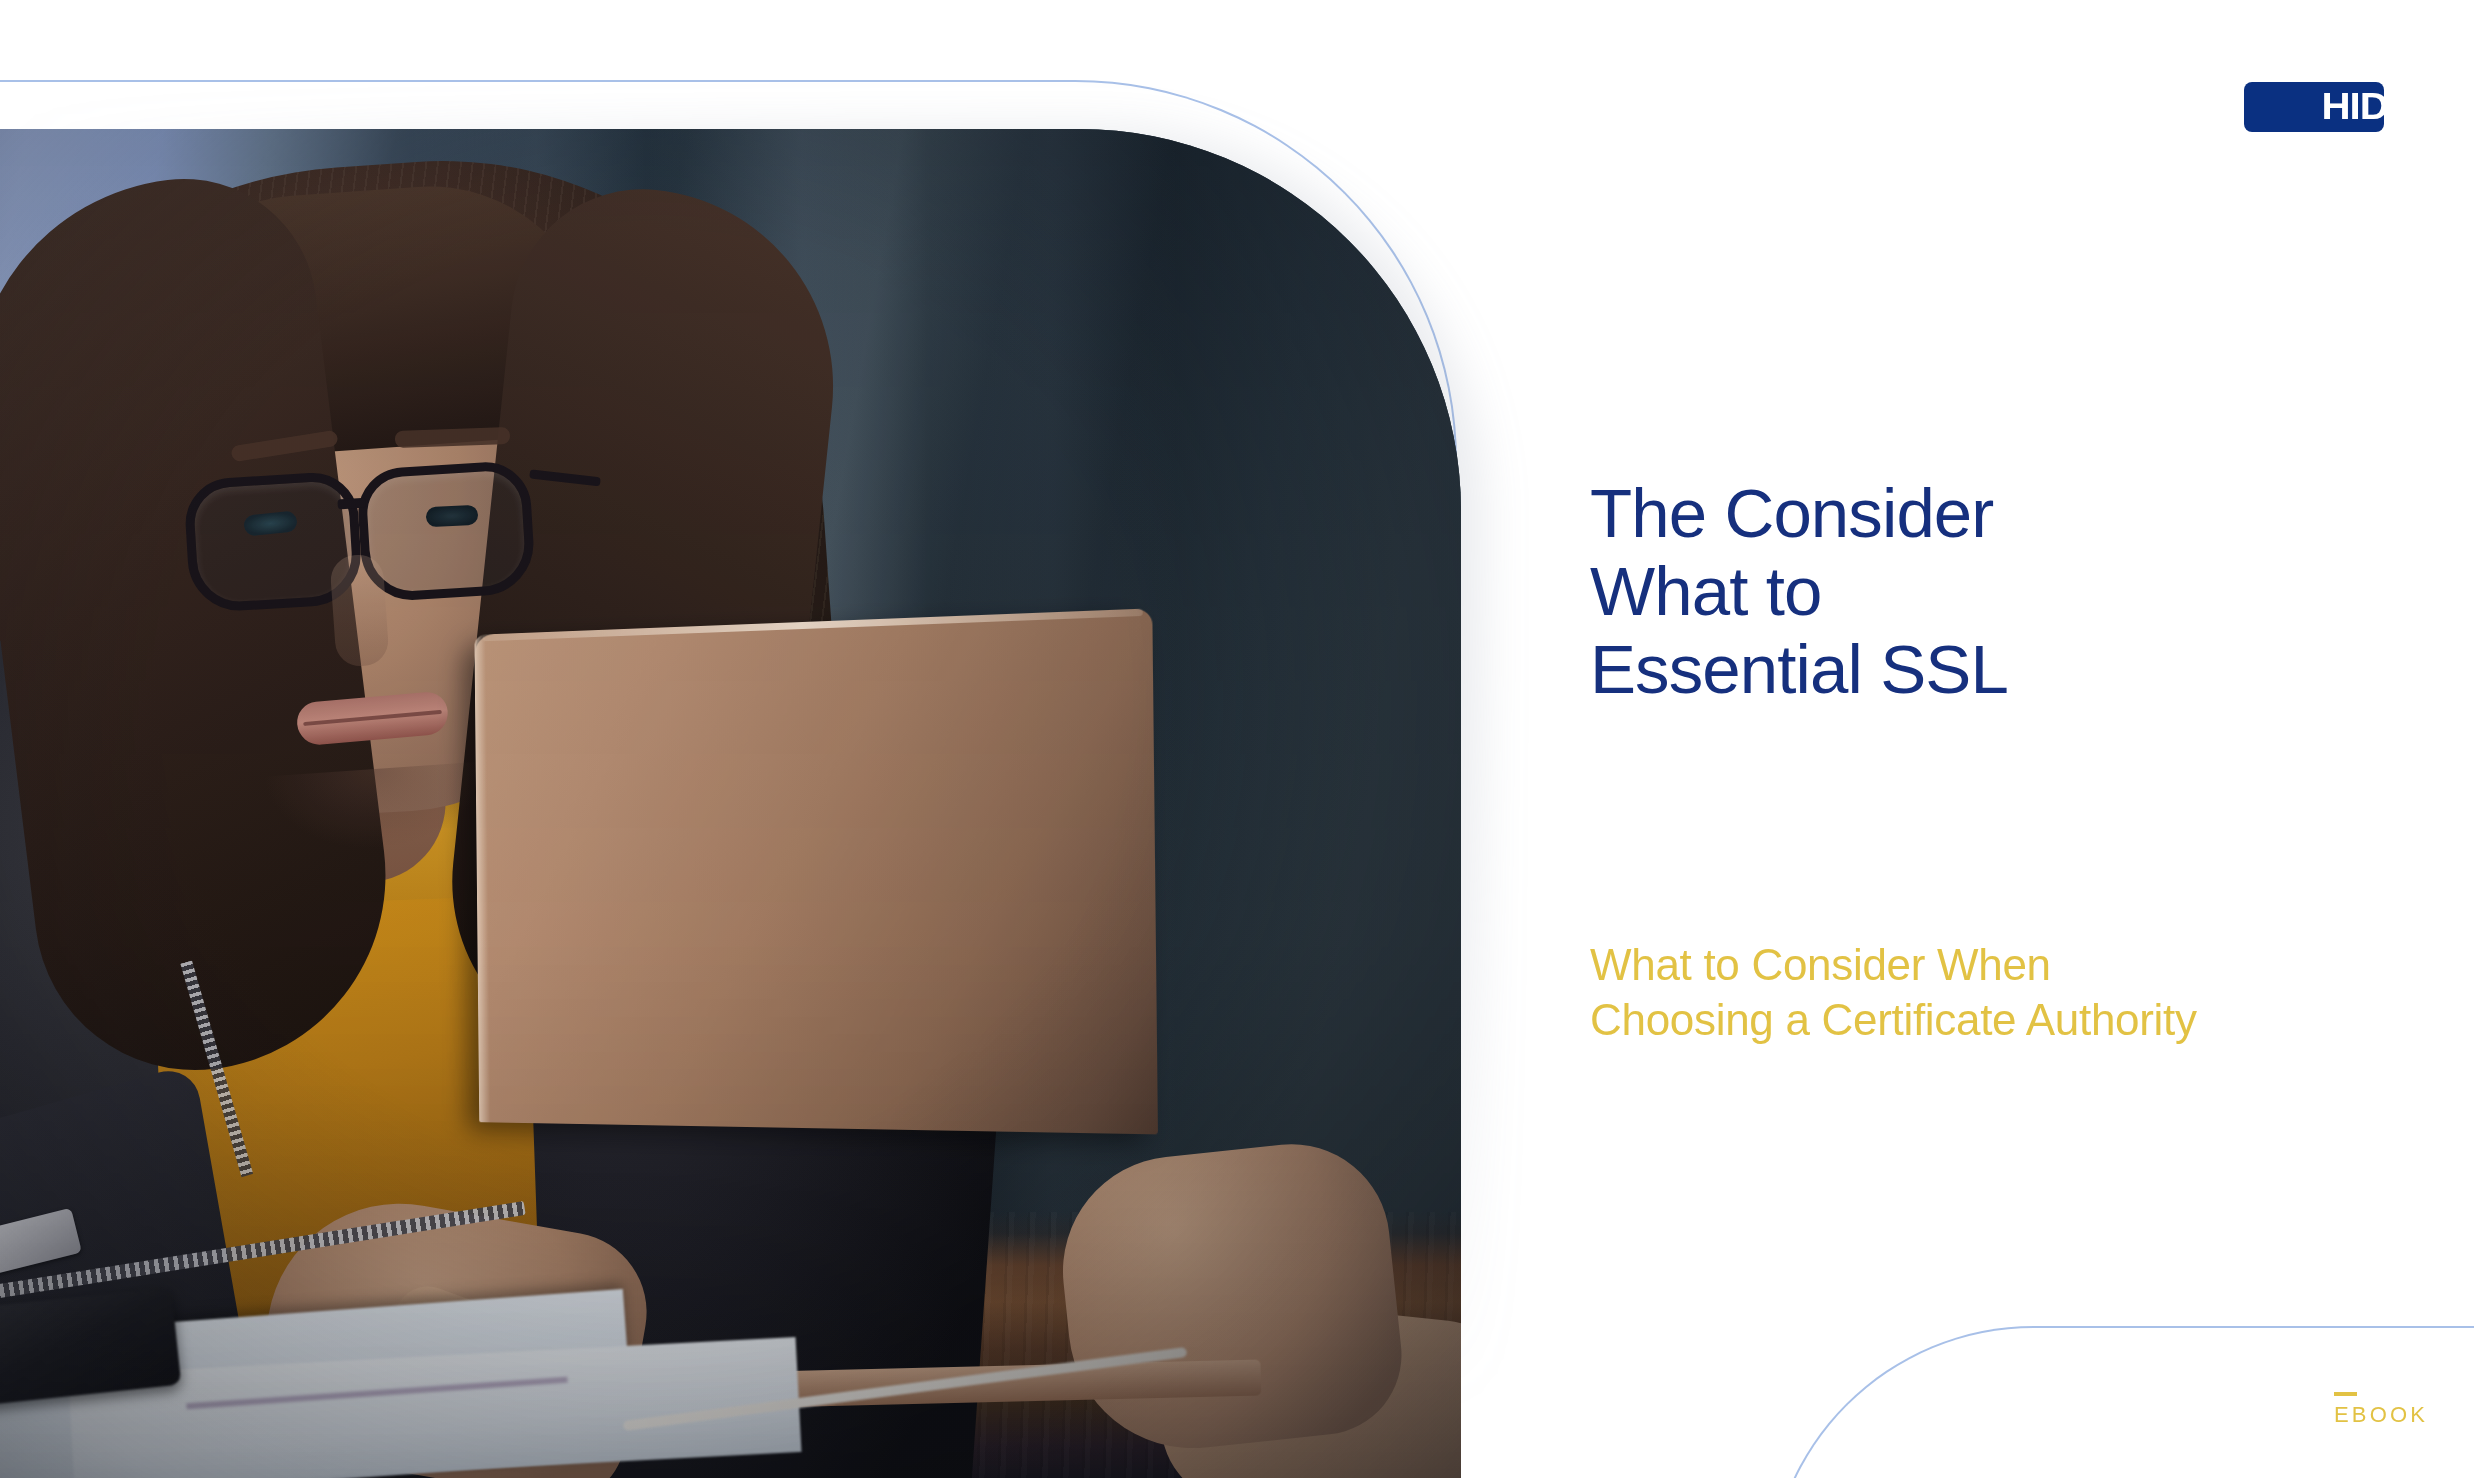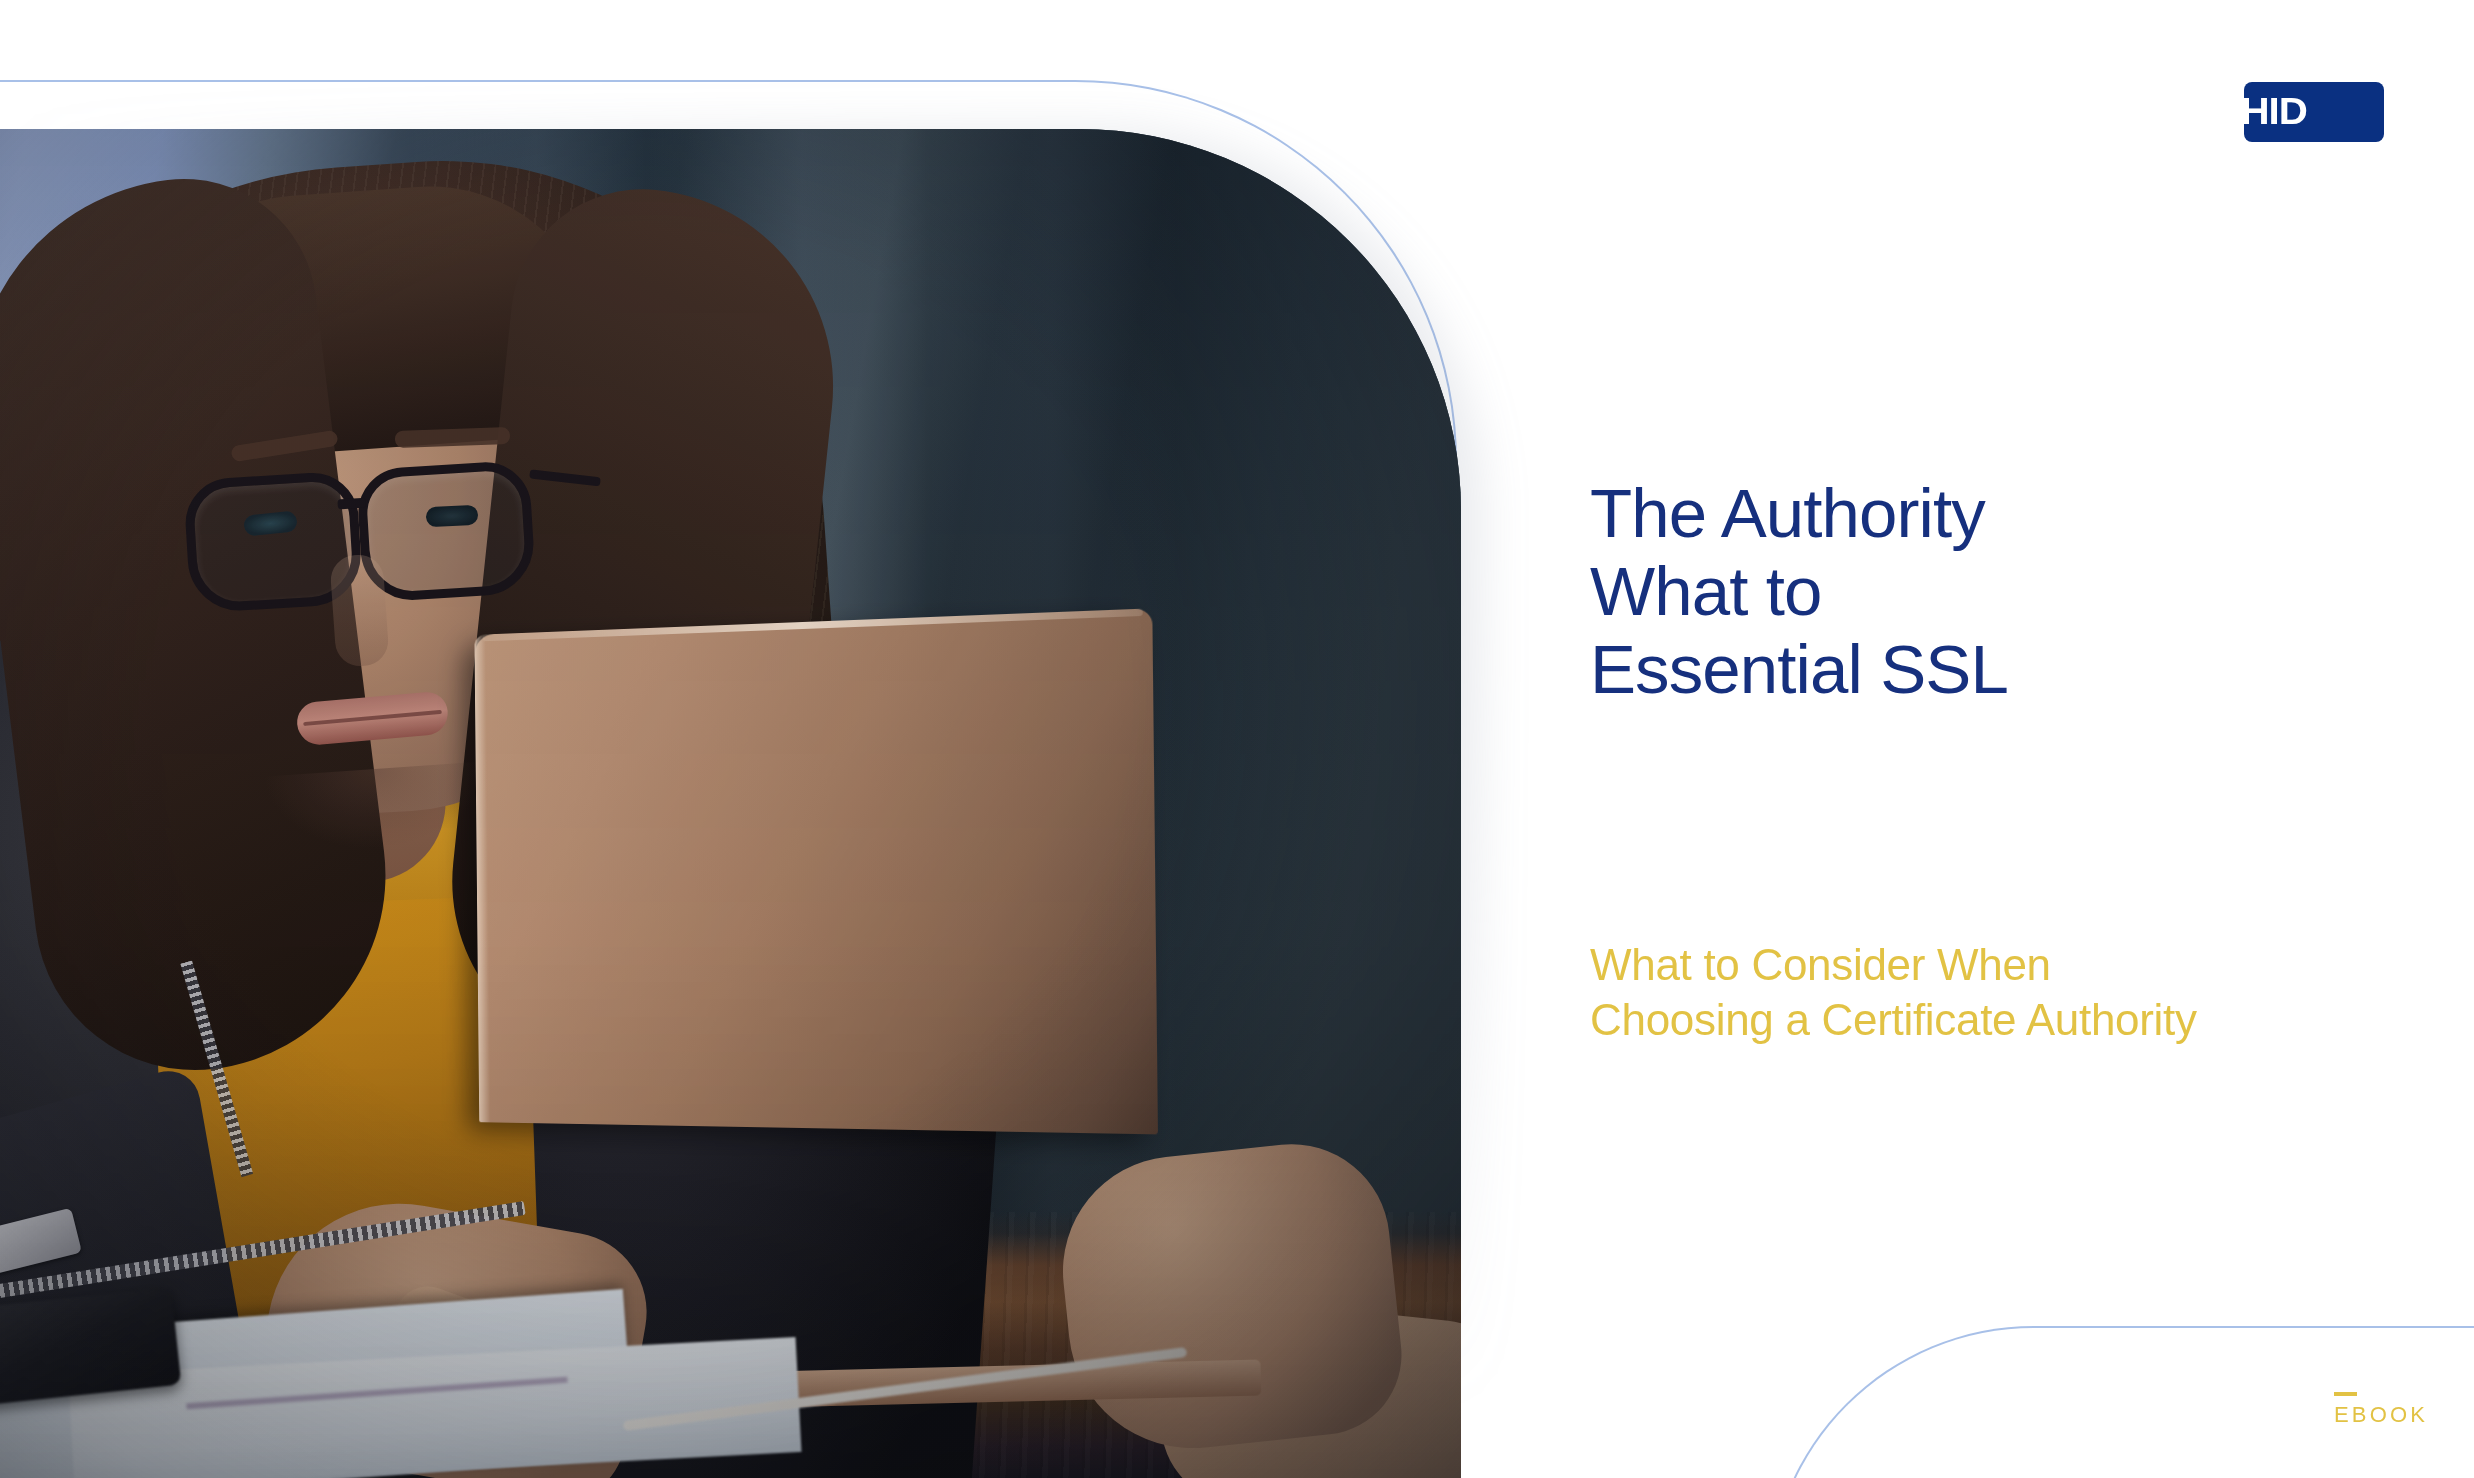--- a/index.html
+++ b/index.html
@@ -442,24 +442,24 @@
   .photo-grade {
     position: absolute; inset: 0;
     background: linear-gradient(180deg, rgba(30,50,80,0.10) 0%, rgba(20,25,40,0.06) 60%, rgba(0,0,0,0.18) 100%);
     pointer-events: none;
   }
 
   
   .logo {
     position: absolute;
     left: 2244px; top: 82px;
-    width: 140px; height: 60px;
+    width: 140px; height: 50px;
     background: #0a3081;
     border-radius: 8px;
-    display: flex; align-items: center; justify-content: flex-start;
+    display: flex; align-items: center; justify-content: flex-end;
   }
   .logo-text {
     color: #ffffff;
     font-family: "Liberation Sans", sans-serif;
     font-weight: bold;
     font-size: 36px;
     letter-spacing: -0.9px;
     transform: scaleX(1.12);
     line-height: 1;
   }
@@ -584,21 +584,21 @@
       <div class="photo-grade"></div>
       <div class="photo-vignette"></div>
     </div>
   </div>
 
   <div class="logo">
     <span class="logo-text">HID</span>
   </div>
 
   <h1 class="title">
-    <span class="l">The Authority</span>
+    <span class="l">The Consider</span>
     <span class="l">What to</span>
     <span class="l">Essential SSL</span>
   </h1>
 
   <h2 class="subtitle">
     <span class="l">What to Consider When</span>
     <span class="l">Choosing a Certificate Authority</span>
   </h2>
 
   <div class="ebook-tag">

